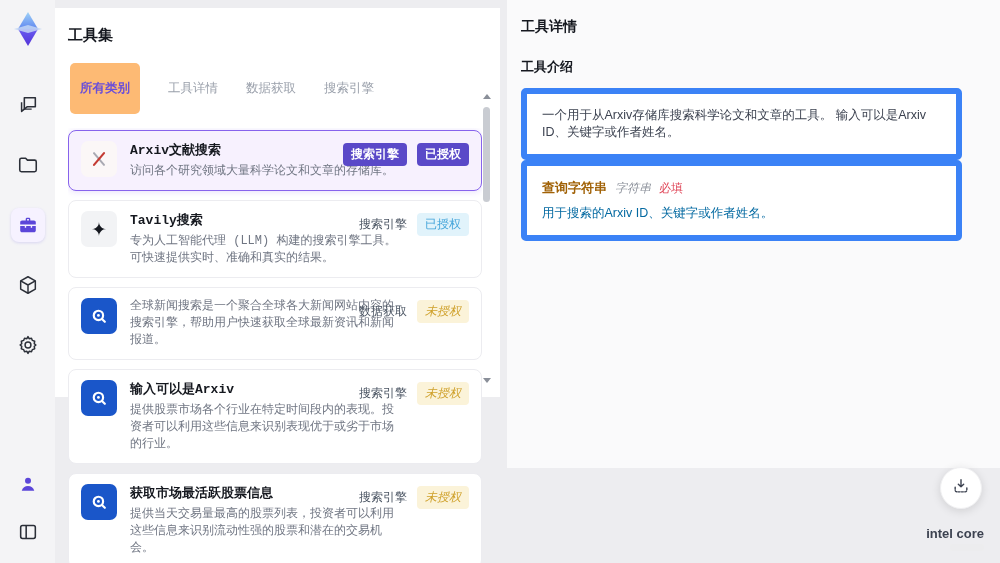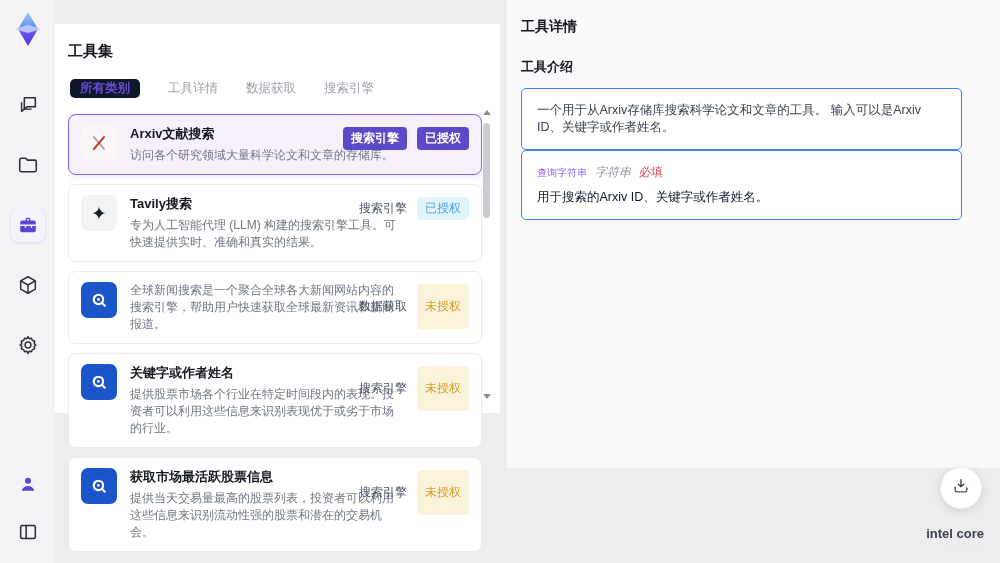--- a/index.html
+++ b/index.html
@@ -17,71 +17,71 @@
   .nav { margin-top:40px; display:flex; flex-direction:column; gap:26px; align-items:center; }
   .nav-item {
     width:34px; height:34px; border-radius:8px; display:flex; align-items:center; justify-content:center;
     cursor:pointer;
   }
   .nav-item.sel { background:#f6f2ff; box-shadow:0 1px 3px rgba(90,70,220,.18); }
   .nav-item svg { display:block; }
   .sidebar-bottom { position:absolute; bottom:14px; left:0; width:55px; display:flex; flex-direction:column; gap:14px; align-items:center; }
   
   .left-panel {
-    position:absolute; left:55px; top:24px; width:445px; height:389px;
+    position:absolute; left:55px; top:8px; width:445px; height:389px;
     background:#ffffff; padding:18px 0 0 13px;
   }
   .panel-title { font-size:15px; font-weight:bold; color:#15181f; }
   .tabs { display:flex; align-items:center; gap:28px; margin:18px 0 14px 2px; }
   .tab { font-size:12.5px; color:#9aa0ab; cursor:pointer; white-space:nowrap; }
-  .tab.active { color:#6b4fd8; background:#0f172a; padding:1px 10px; border-radius:5px; font-weight:bold; }
+  .tab.active { color:#6b4fd8; background:#fdba74; padding:17px 10px; border-radius:5px; font-weight:bold; }
   .tool-list { width:414px; height:462px; overflow:hidden; display:flex; flex-direction:column; gap:9px; padding-top:2px; }
   .card {
     position:relative; background:#fff; border:1px solid #ececf0; border-radius:8px;
     padding:10px 12px; display:flex; align-items:flex-start; cursor:pointer; flex:none;
   }
   .card.selected { background:#f7f1fe; border:1.5px solid #8763ec; box-shadow:0 1px 6px rgba(120,80,240,.18); }
   .card-icon {
     width:36px; height:36px; border-radius:7px; flex:none;
     display:flex; align-items:center; justify-content:center; margin-right:13px;
   }
   .ic-arxiv   { background:#fbf7f7; }
   .ic-tavily  { background:#f2f3f5; color:#15181f; font-size:19px; line-height:1; }
   .ic-news, .ic-stock { background:#1a56c9; }
-  .card-body { flex:1; min-width:0; }
+  .card-body { flex:1; min-width:0;font-family:Liberation Mono, monospace; }
   .card-title { font-size:13px; font-weight:bold; color:#15181f; margin-bottom:4px; }
   .card-desc { font-size:12px; line-height:17px; color:#707683; max-width:270px; }
   .card-tags { position:absolute; right:12px; top:12px; display:flex; gap:10px; align-items:center; }
   .tag { font-size:12px; white-space:nowrap; border-radius:4px; }
   .tag.cat { color:#4b5563; }
   .tag.solid { background:#5a49c8; color:#fff; padding:3px 8px; font-weight:bold; }
   .tag.blue { background:#e1f3fb; color:#45a5da; padding:3px 8px; }
-  .tag.yellow { background:#fbf3d9; color:#cfa12c; padding:14px 8px; }
+  .tag.yellow { background:#fbf3d9; color:#cfa12c; padding:3px 8px;font-style:italic; }
   
   .vscroll { position:absolute; right:9px; top:86px; bottom:14px; width:9px; }
   .arrow { width:0; height:0; border-left:4px solid transparent; border-right:4px solid transparent; margin:0 auto; cursor:pointer; }
   .arrow.up { border-bottom:5px solid #8a8f99; }
   .arrow.down { border-top:5px solid #8a8f99; position:absolute; bottom:0; left:0; right:0; margin:auto; }
   .thumb { width:7px; height:95px; margin:8px auto 0; background:#c9ccd2; border-radius:4px; cursor:grab; }
   
   .right-panel {
     position:absolute; left:507px; top:0; width:493px; height:468px;
     background:#fafafb; padding:18px 38px 0 14px;
   }
   .rp-title { font-size:14px; font-weight:bold; color:#15181f; }
   .rp-section { font-size:13px; font-weight:bold; color:#15181f; margin:22px 0 12px; }
   .rp-box {
-    background:#fff; border:1px solid #3b82f6; border-radius:5px;
+    background:#fff; border:6px solid #3b82f6; border-radius:5px;
     padding:13px 15px; font-size:12.5px; color:#3c4250;
   }
   .param-head { display:flex; align-items:baseline; gap:8px; margin-bottom:8px; }
-  .param-name { font-size:10px; font-weight:normal; color:#8b5cf6; }
+  .param-name { font-size:13px; font-weight:bold; color:#a16207; }
   .param-type { font-size:12px; color:#8a8f99;font-style:italic; }
   .param-required { font-size:12px; color:#e0485a; }
-  .param-desc { font-size:12.5px; color:#0f172a; }
+  .param-desc { font-size:12.5px; color:#0369a1; }
   
   .fab {
     position:absolute; right:18px; bottom:54px; width:42px; height:42px; border-radius:50%;
     background:#fff; box-shadow:0 2px 10px rgba(0,0,0,.12); display:flex; align-items:center; justify-content:center;
     cursor:pointer; border:1px solid #f0f0f2;
   }
   .brand { position:absolute; right:16px; bottom:12px; text-align:right; line-height:1.1; }
   .brand-text { font-size:13px; color:#3c4250; letter-spacing:.5px; }
   .brand-text b { font-weight:bold; letter-spacing:0; }
   .brand-sub { margin-top:3px; margin-left:auto; width:34px; height:7px; border-radius:2px; background:#ececee; }
@@ -222,21 +222,21 @@
   </div>
       <div class="card">
     <div class="card-icon ic-stock">
           <svg width="20" height="20" viewBox="0 0 24 24" fill="none">
             <circle cx="11.3" cy="11.3" r="5.6" stroke="#fff" stroke-width="2.6"></circle>
             <circle cx="11.3" cy="11.3" r="1.7" fill="#fff"></circle>
             <path d="M15.5 15.5L19 19" stroke="#fff" stroke-width="2.6" stroke-linecap="round"></path>
           </svg>
         </div>
     <div class="card-body">
-      <div class="card-title">关键字或作者姓名</div>
+      <div class="card-title">输入可以是Arxiv</div>
       <div class="card-desc">提供股票市场各个行业在特定时间段内的表现。投资者可以利用这些信息来识别表现优于或劣于市场的行业。</div>
     </div>
     <div class="card-tags">
       <span class="tag cat">搜索引擎</span>
       <span class="tag auth yellow">未授权</span>
     </div>
   </div>
       <div class="card">
     <div class="card-icon ic-stock">
           <svg width="20" height="20" viewBox="0 0 24 24" fill="none">

